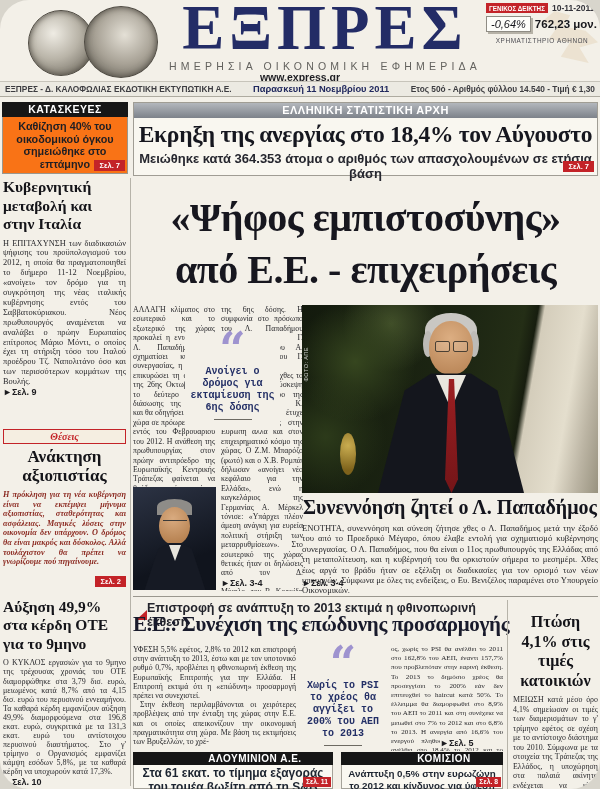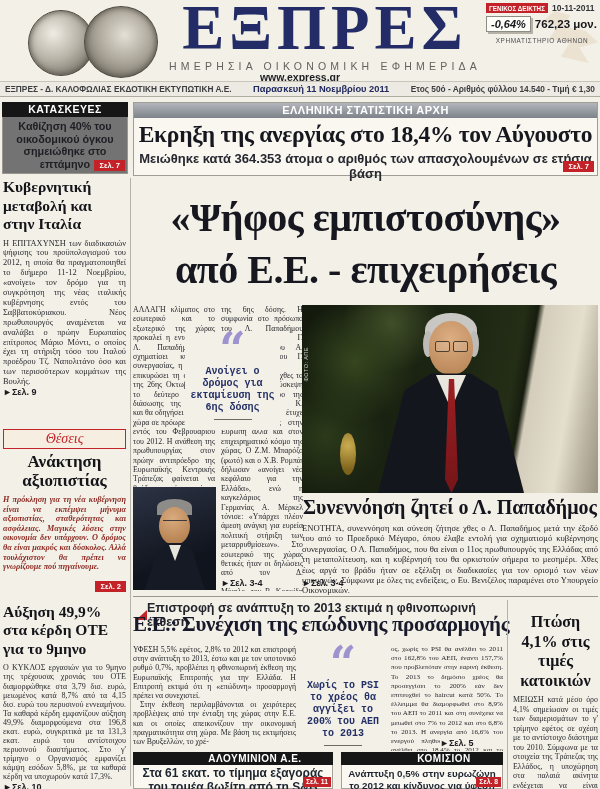--- a/index.html
+++ b/index.html
@@ -1,17 +1,17 @@
 <!DOCTYPE html>
 <html><head>
 <meta charset="utf-8">
 <style>
   html,body{margin:0;padding:0;background:#d8d5cc;}
   #page{position:relative;width:600px;height:789px;background:#f3f0e8;overflow:hidden;
-        font-family:"Liberation Serif",serif;color:#26262a;}
+        font-family:"Liberation Serif",serif;color:#26262a;border-radius:29px;}
   .abs{position:absolute;}
   .just{text-align:justify;}
   .badge{display:inline-block;background:#c32328;color:#fff;font-family:"Liberation Sans",sans-serif;
          font-size:7.5px;font-weight:bold;padding:1.5px 5px;line-height:8px;}
   .pageref{font-weight:bold;font-size:9px;text-align:left;font-family:"Liberation Sans",sans-serif;color:#1b1b1f;}
   
   #coins{left:26px;top:4px;width:142px;height:74px;}
   .coin{position:absolute;border-radius:50%;border:1px solid #4f4b43;
         background:radial-gradient(circle at 38% 35%,#efece4,#b9b4a8 45%,#7d786d 80%,#5b574e);
         box-shadow:inset 0 0 6px #4f4b43;}
@@ -23,51 +23,51 @@
         font-size:10.5px;color:#63625e;letter-spacing:4.2px;}
   #website{left:0;top:71px;width:600px;text-align:center;font-family:"Liberation Sans",sans-serif;
         font-size:10.5px;font-weight:bold;color:#1d1d22;}
   #indexbox{left:486px;top:3px;width:112px;height:64px;font-family:"Liberation Sans",sans-serif;}
   #map{right:0px;top:8px;width:62px;height:52px;background:#e6d7bd;opacity:.55;
        clip-path:polygon(30% 0,55% 8%,45% 30%,80% 38%,100% 60%,70% 70%,85% 100%,40% 88%,55% 60%,20% 55%,35% 30%,10% 20%);}
   .idxrow{position:relative;display:flex;align-items:center;gap:4px;margin-bottom:3px;}
   #idxlabel{background:#c32328;color:#fff;font-size:6.3px;font-weight:bold;padding:1.5px 3px;}
   #idxdate{font-size:8.5px;font-weight:bold;color:#33333a;}
   #idxchange{background:#fdfdf9;border:1px solid #8f8c84;box-shadow:2px 2px 0 #b6b2a7;
-       font-size:11px;font-weight:bold;font-style:italic;color:#17171c;padding:1px 4px;}
+       font-size:11px;font-weight:normal;font-style:italic;color:#17171c;padding:1px 4px;}
   #idxvalue{font-size:11.5px;font-weight:bold;color:#17171c;text-align:right;}
   #exchange{font-size:6.4px;color:#4a4a50;letter-spacing:.6px;margin-top:2px;text-align:center;width:100%;}
   #dateline{left:0;top:81px;width:600px;height:16px;background:#eceae2;border-top:1px solid #c7c4ba;
        border-bottom:1px solid #aeaba0;display:flex;align-items:center;justify-content:space-between;
        padding:0 5px;box-sizing:border-box;font-family:"Liberation Sans",sans-serif;}
   #publisher,#issueinfo{font-size:8.3px;font-weight:bold;color:#3c3c40;}
   #issuedate{font-size:9.3px;font-weight:bold;color:#21295e;}
   
   .blackbar{background:#161616;color:#fff;font-family:"Liberation Sans",sans-serif;font-weight:bold;
        text-align:center;letter-spacing:.5px;}
   #kataskeves{left:2px;top:102px;width:126px;height:74px;}
   #kataskeves .blackbar{height:15px;font-size:10.5px;line-height:15px;}
-  #kataskeves .kbody{position:relative;border:1px solid #9a978e;border-top:none;background:#737373;
+  #kataskeves .kbody{position:relative;border:1px solid #9a978e;border-top:none;background:#f97316;
        height:57px;box-sizing:border-box;text-align:center;font-weight:bold;font-size:10.8px;line-height:12.5px;
        padding-top:3px;font-family:"Liberation Sans",sans-serif;color:#1e1e24;}
   #kataskeves .badge{position:absolute;right:2px;bottom:2px;}
   #statsbox{left:133px;top:102px;width:465px;height:74px;border:1px solid #a09d94;background:#f9f7f0;box-sizing:border-box;}
   #statsbar{height:15px;background:linear-gradient(#b3b7bc,#7d828a);color:#fff;font-size:11px;line-height:15px;}
   #statshead{text-align:center;font-size:23.5px;font-weight:bold;color:#16171f;letter-spacing:-.3px;margin-top:3px;}
   #statssub{text-align:center;font-size:13px;font-weight:bold;color:#26272f;margin-top:3px;font-family:"Liberation Sans",sans-serif;}
   #statsbox .badge{position:absolute;right:3px;bottom:3px;}
   
   #leftcol{left:3px;top:178px;width:123px;}
   .vrule{position:absolute;width:1px;background:#b6b3a9;}
   #vrule1{left:130px;top:178px;height:608px;}
   .lc-head{font-size:15.5px;font-weight:bold;line-height:18.5px;color:#141419;}
   .lc-body{font-size:8.4px;line-height:9.9px;color:#2a2a2e;margin-top:5px;}
   #theseis{margin-top:12px;}
   #theseis-bar{border:1.5px solid #c32328;background:#f5eee1;color:#c32328;text-align:center;
-       font-size:14px;font-weight:normal;padding:1px 0;font-style:italic;margin-top:32px;}
+       font-size:10px;font-weight:bold;padding:1px 0;font-style:italic;margin-top:32px;}
   #theseis-head{text-align:center;font-size:17px;font-weight:bold;line-height:18.5px;color:#141419;margin-top:4px;}
   #theseis-body{font-size:8.2px;line-height:9.6px;font-style:italic;color:#8c2b22;margin-top:5px;font-weight:bold;}
   #theseis .badgewrap{text-align:right;margin-top:3px;}
   #ote{margin-top:10px;}
   #ote .lc-body{font-size:8px;line-height:9.1px;}
   
   #leadkicker{left:136px;top:179px;width:462px;display:flex;align-items:center;gap:5px;}
   .tri{width:0;height:0;border-left:11px solid transparent;border-bottom:10px solid #c32328;}
   .kickertext{font-family:"Liberation Sans",sans-serif;font-size:12.5px;font-weight:bold;color:#23242c;}
   #leadhead{left:133px;top:192px;width:465px;text-align:center;font-size:40px;font-weight:bold;

